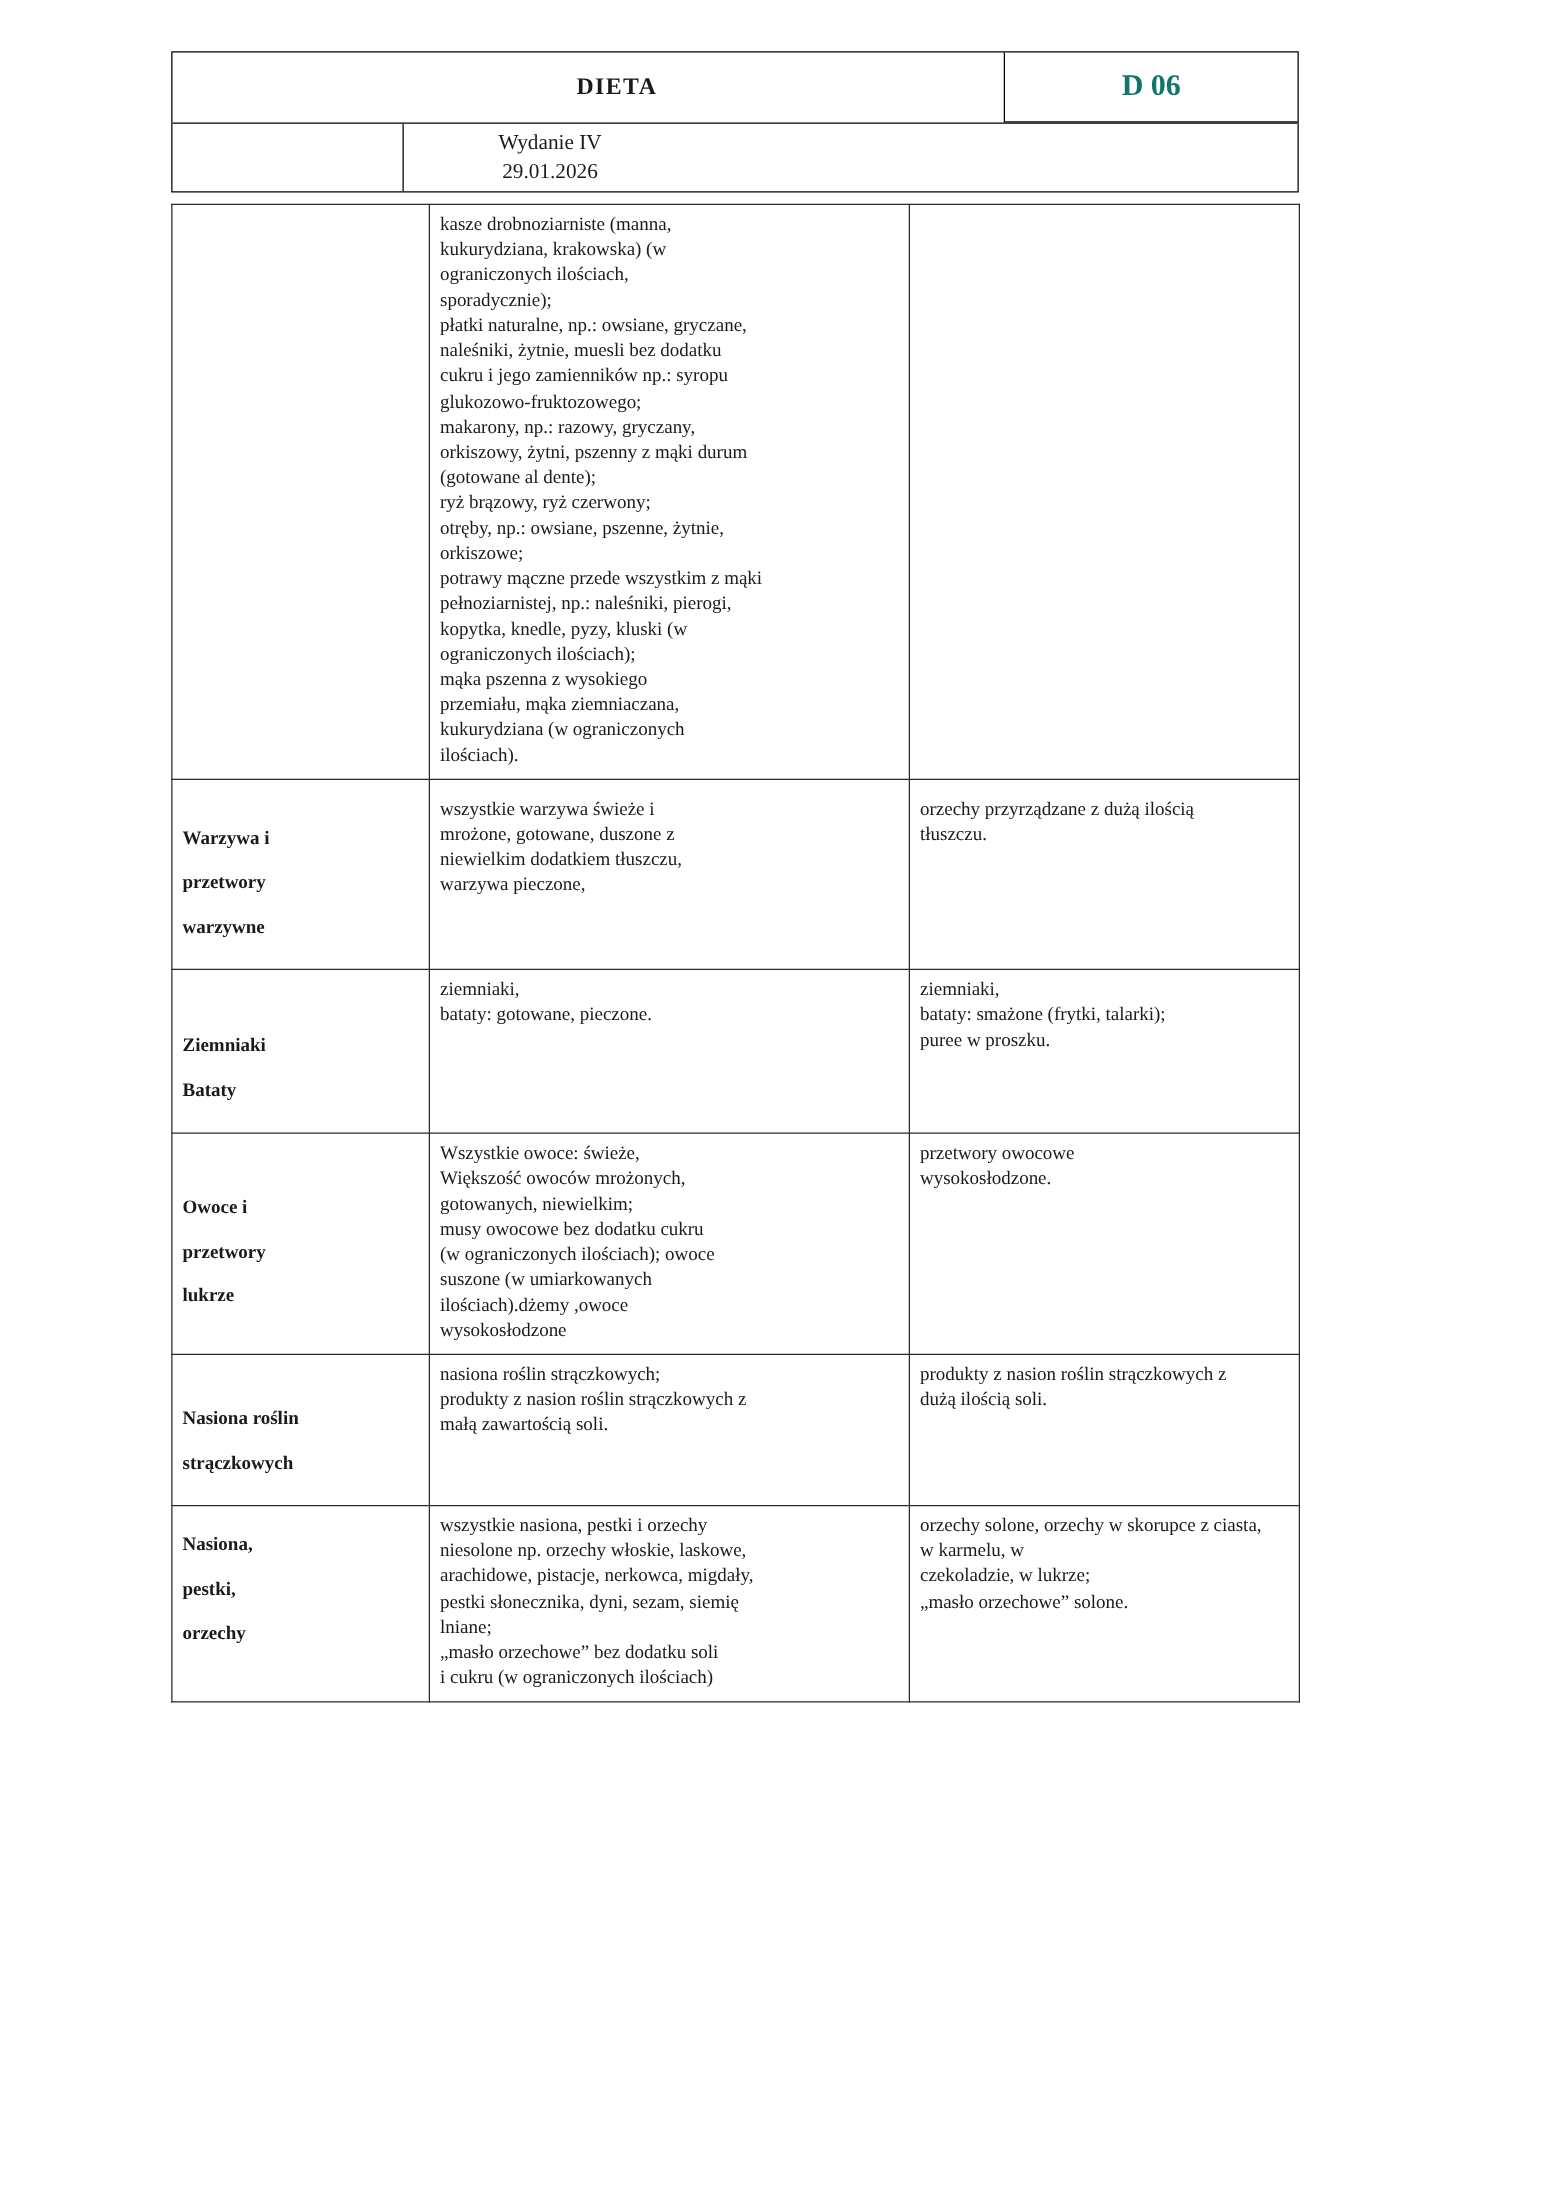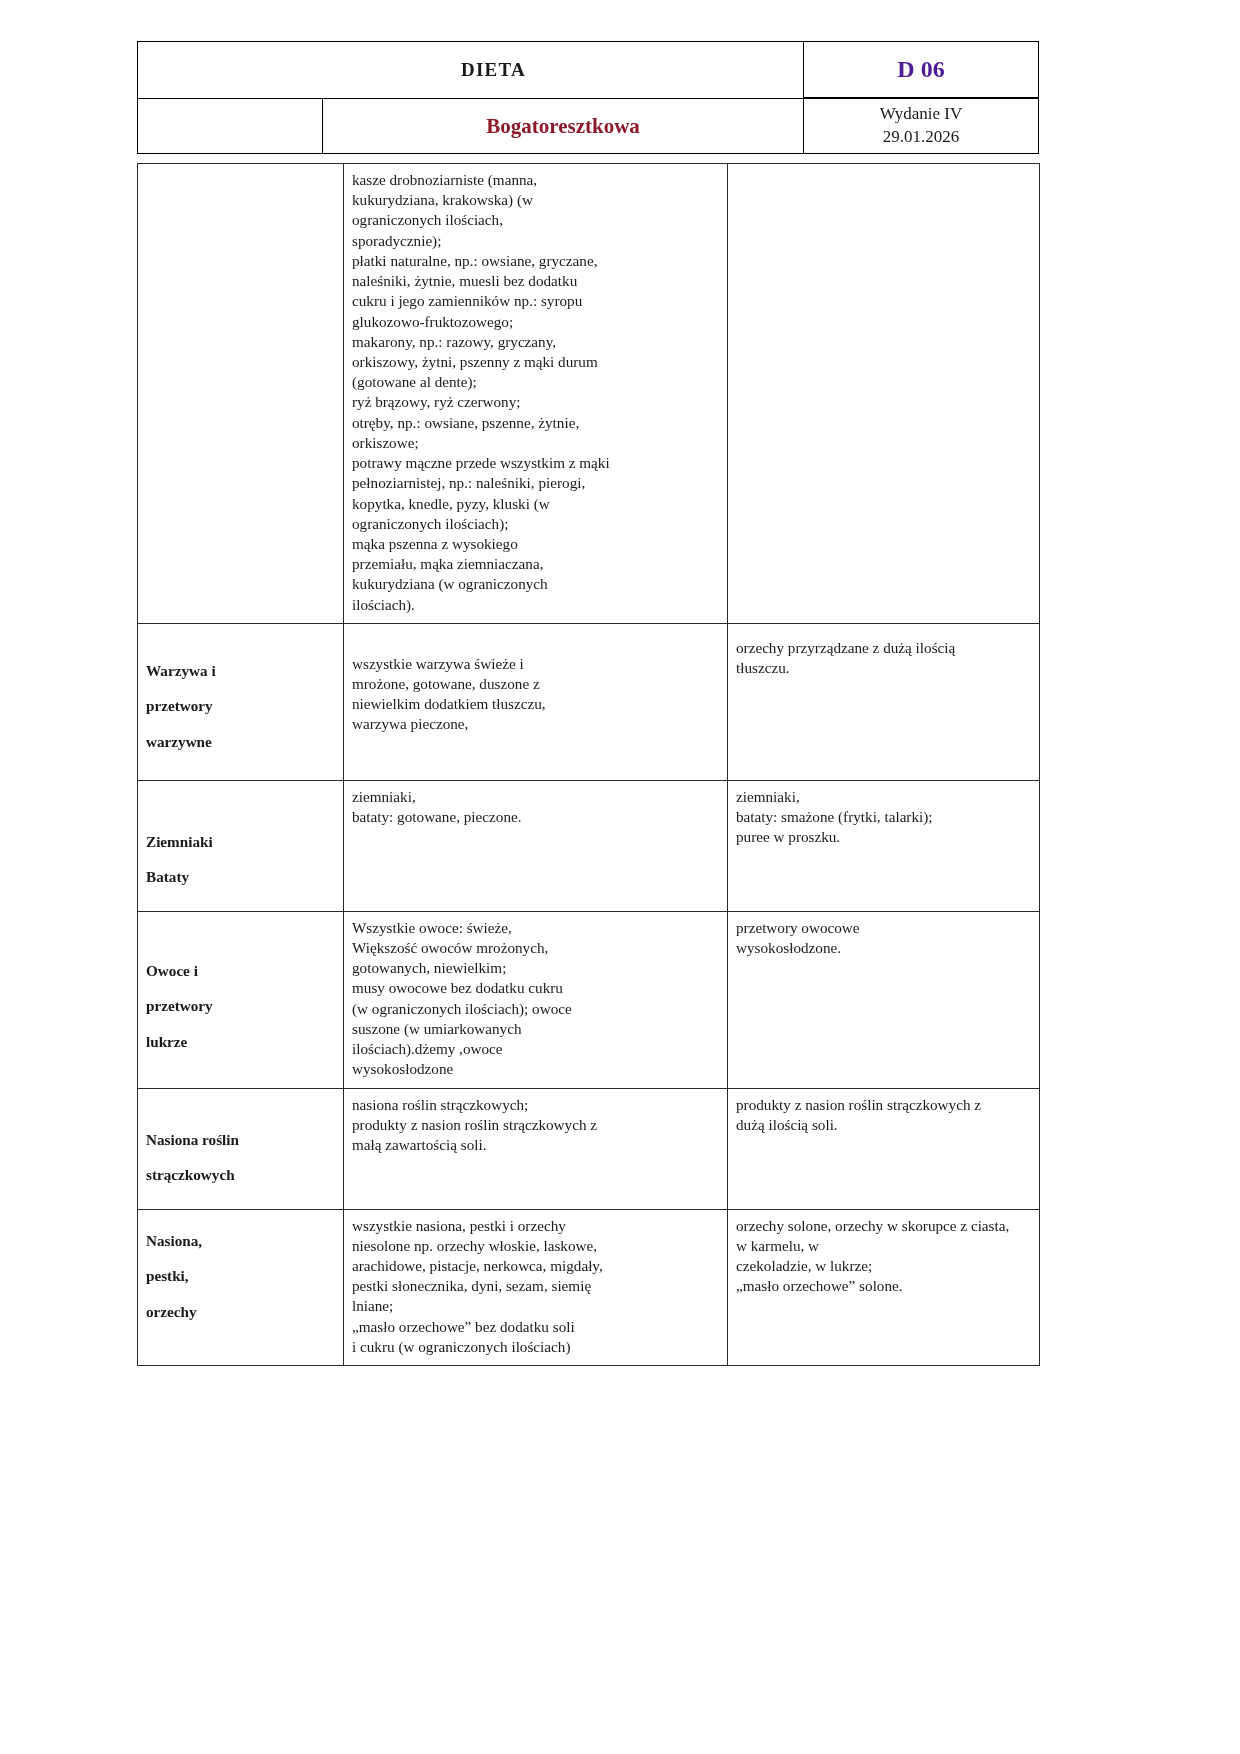--- a/index.html
+++ b/index.html
@@ -76,21 +76,21 @@
     letter-spacing: 1.2px;
     margin-left: 46px;
   }
   .hdr-diet-name {
     font-weight: bold;
     font-size: 21px;
     color: #8c1a2b;
   }
   .hdr-code {
     font-size: 24px;
-    color: #4c1d95;
+    color: #0f766e;
     font-weight: bold;
   }
   .hdr-edition {
     font-size: 17px;
     line-height: 1.35;
   }
 
   
   .logo-wrap {
     width: 170px;
@@ -164,23 +164,20 @@
     <div class="header-row top">
       <div class="cell-title">
         <span class="hdr-dieta">DIETA</span>
       </div>
       <div class="cell-code" style="border-bottom:1.4px solid #000;">
         <span class="hdr-code">D 06</span>
       </div>
     </div>
     <div class="header-row bottom">
       <div class="cell-logo spanned" style="border-top:none;"></div>
-      <div class="cell-title">
-        <span class="hdr-diet-name">Bogatoresztkowa</span>
-      </div>
       <div class="cell-code">
         <div class="hdr-edition">
           <div>Wydanie IV</div>
           <div>29.01.2026</div>
         </div>
       </div>
     </div>
   </div>
 
   <table class="main-table">
@@ -219,21 +216,21 @@
         </td>
         <td class="txt empty-cell"></td>
       </tr>
 
       <tr>
         <td class="cat mid3">
           <p>Warzywa i</p>
           <p>przetwory</p>
           <p>warzywne</p>
         </td>
-        <td class="txt" style="padding-top:30px;height:118px;">
+        <td class="txt" style="padding-top:14px;height:118px;">
           <p>wszystkie warzywa świeże i</p>
           <p>mrożone, gotowane, duszone z</p>
           <p>niewielkim dodatkiem tłuszczu,</p>
           <p> warzywa pieczone,</p>
         </td>
         <td class="txt" style="padding-top:14px;">
           <p>orzechy przyrządzane z dużą ilością</p>
           <p>tłuszczu.</p>
         </td>
       </tr>

